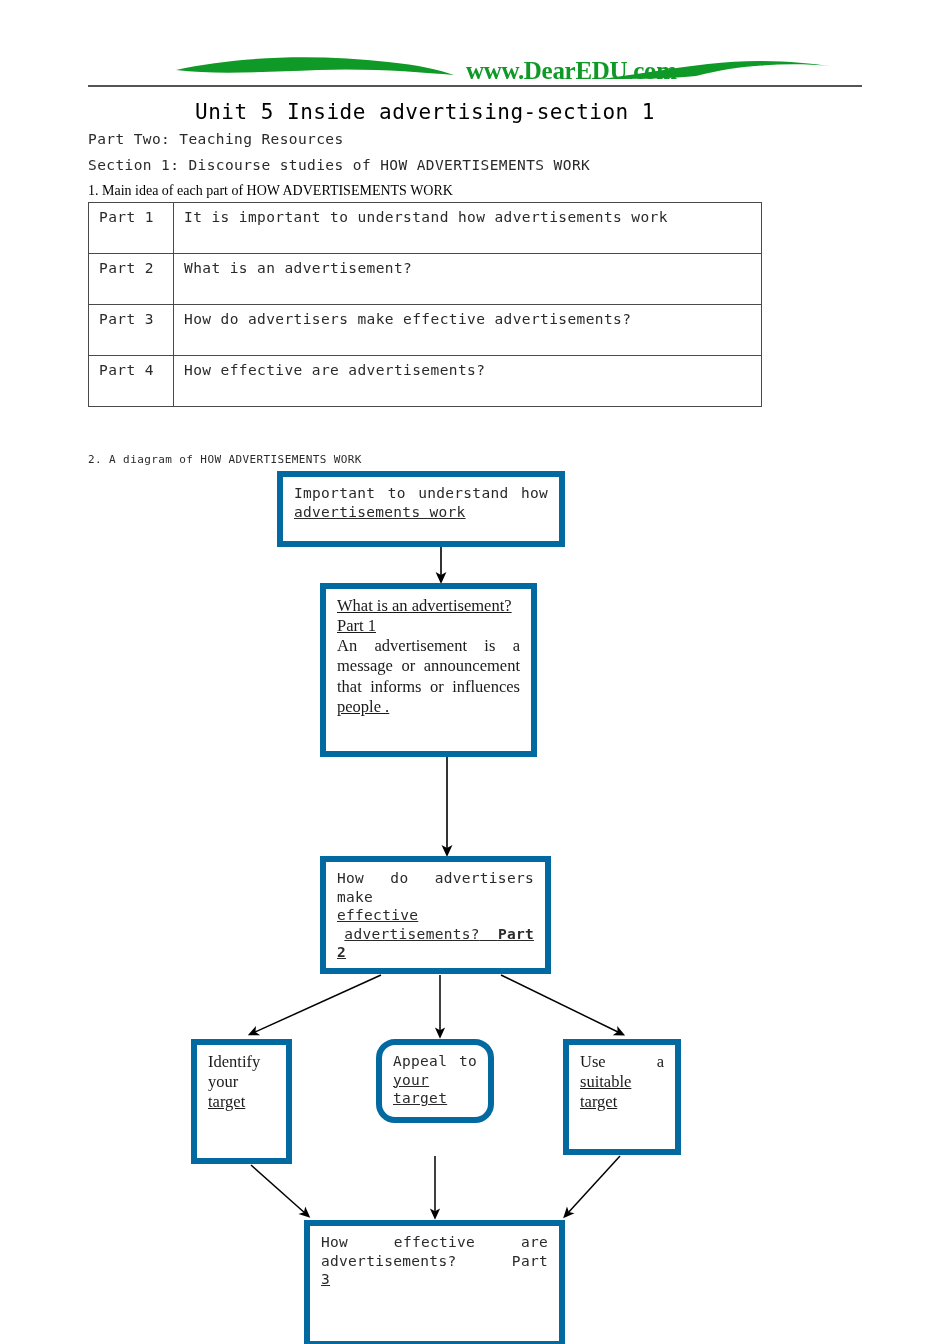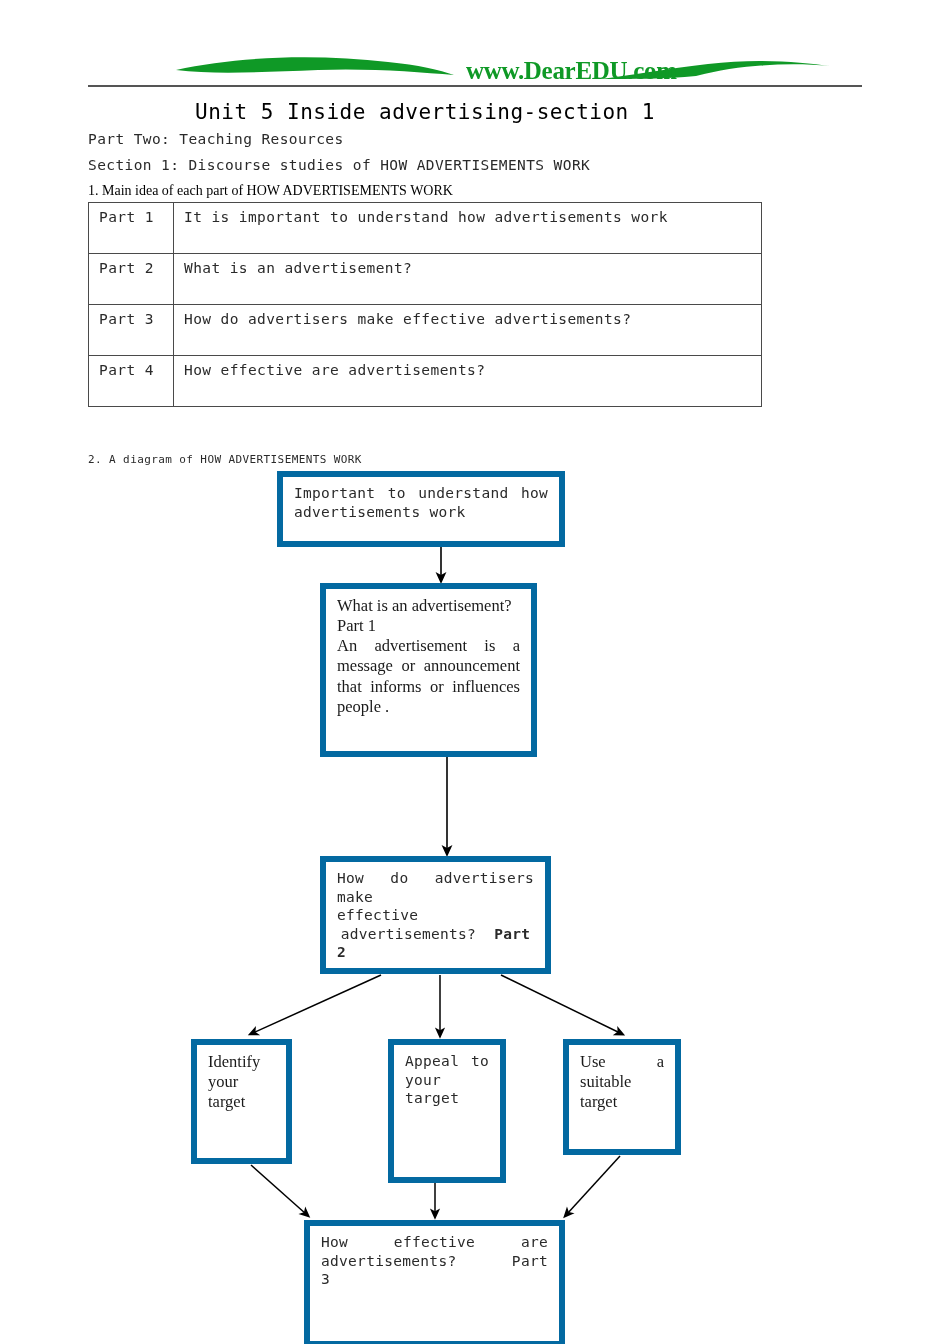--- a/index.html
+++ b/index.html
@@ -132,28 +132,28 @@
     font-size: 16.5px;
     line-height: 1.22;
     text-align: justify;
     text-align-last: left;
     color: #1a1a1a;
   }
   .justify-line {
     text-align: justify;
     text-align-last: justify;
   }
-  .plain-line { text-align: center; text-align-last: left; }
+  .plain-line { text-align: right; text-align-last: left; text-decoration: underline; }
   .bold { font-weight: bold; }
 
   #box-top    { left: 277px; top: 471px;  width: 288px; height: 76px;  }
   #box-what   { left: 320px; top: 583px;  width: 217px; height: 174px; }
   #box-how    { left: 320px; top: 856px;  width: 231px; height: 118px; }
   #box-ident  { left: 191px; top: 1039px; width: 101px; height: 125px; }
-  #box-appeal { left: 388px; top: 1039px; width: 118px; height: 144px; }
+  #box-appeal { left: 376px; top: 1039px; width: 118px; height: 84px; border-radius: 19px; }
   #box-medium { left: 563px; top: 1039px; width: 118px; height: 116px; }
   #box-bottom { left: 304px; top: 1220px; width: 261px; height: 127px; }
 </style>
 </head>
 <body>
 
 <div id="banner">
   <svg id="banner-svg" width="774" height="40" viewBox="0 0 774 40">
 
     <path d="M88,22 C150,8 230,6 300,14 C330,17 352,22 366,27 C330,24 280,20 230,22 C175,24 128,27 88,22 Z" fill="#0f9926"></path>

